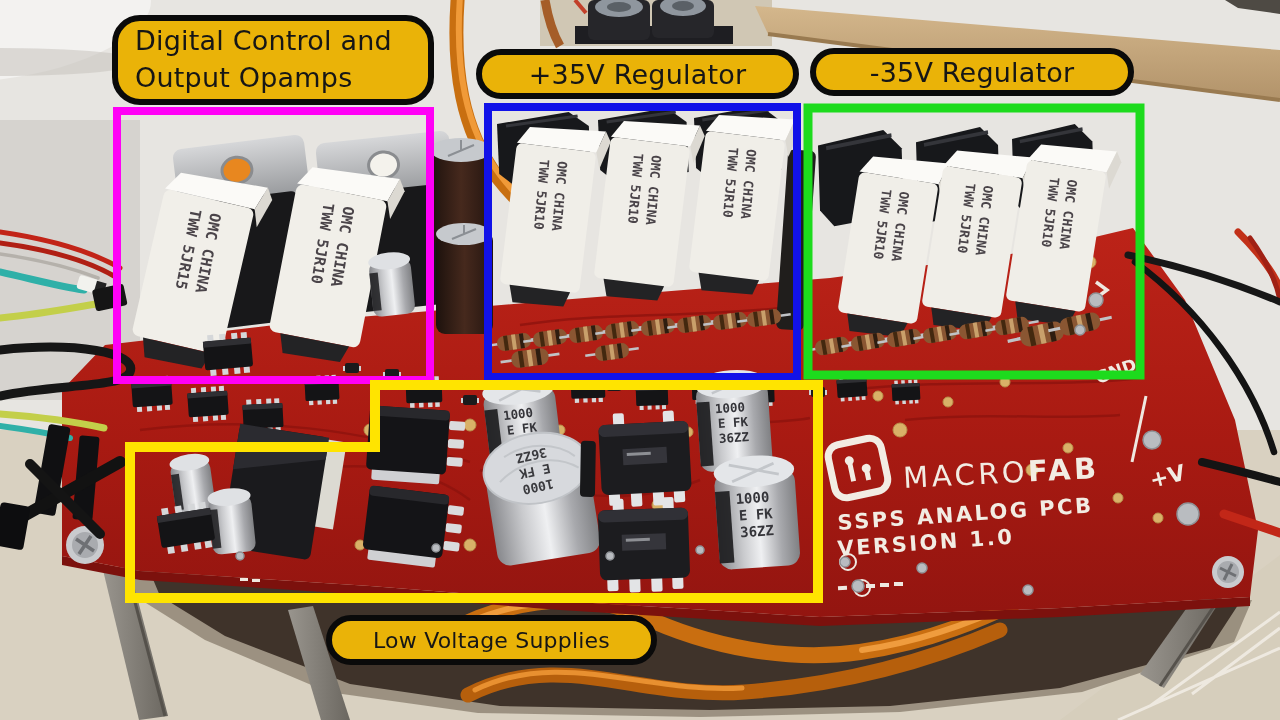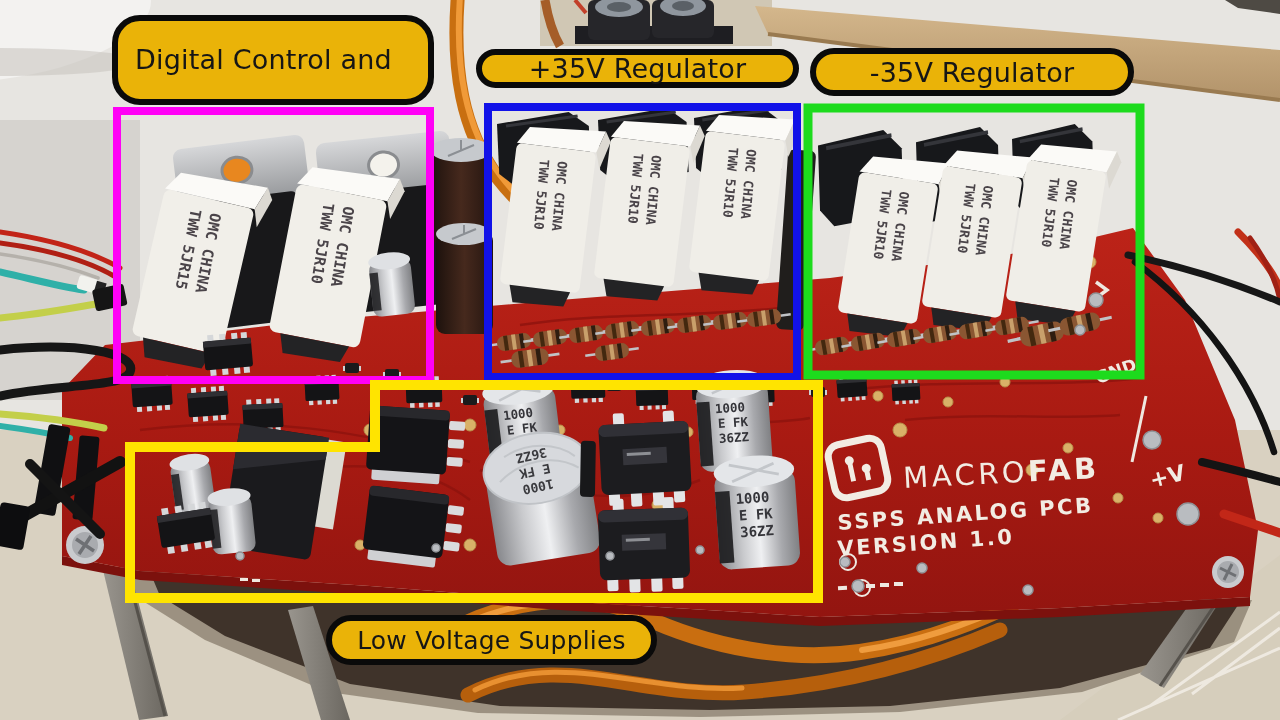--- a/index.html
+++ b/index.html
@@ -6,23 +6,23 @@
   body{width:1280px;height:720px;overflow:hidden;position:relative;background:#e9e7e3;
        font-family:"DejaVu Sans", sans-serif;}
   .stage{position:absolute;left:0;top:0;width:1280px;height:720px;}
   svg{position:absolute;left:0;top:0;}
   .callout{position:absolute;background:#eab308;border:6px solid #0a0a0a;color:#161616;
            box-sizing:border-box;display:flex;align-items:center;justify-content:center;
            font-size:27px;letter-spacing:.2px;}
   .callout.two-line{flex-direction:column;align-items:flex-start;justify-content:center;
            padding-left:17px;line-height:1.36;}
   #callout-digital{left:112px;top:15px;width:322px;height:90px;border-radius:28px;}
-  #callout-pos35{left:476px;top:49px;width:323px;height:39px;border-radius:26px;}
+  #callout-pos35{left:476px;top:49px;width:323px;height:50px;border-radius:26px;}
   #callout-neg35{left:810px;top:48px;width:324px;height:48px;border-radius:26px;}
-  #callout-lowvolt{left:326px;top:615px;width:331px;height:50px;border-radius:25px;font-size:25px;}
+  #callout-lowvolt{left:326px;top:615px;width:331px;height:50px;border-radius:25px;font-size:22px;}
   .silk{fill:#f2ece3;}
 </style>
 </head>
 <body>
 
 <div class="stage">
 <svg width="1280" height="720" viewBox="0 0 1280 720">
   <defs>
     <linearGradient id="gBoard" x1="0" y1="0" x2="0" y2="1">
       <stop offset="0" stop-color="#bc2318"></stop>
@@ -513,17 +513,18 @@
 
 <svg width="1280" height="720" viewBox="0 0 1280 720">
   <rect x="117" y="111" width="313" height="269" fill="none" stroke="#ff00f6" stroke-width="8"></rect>
   <rect x="488" y="107" width="309" height="270" fill="none" stroke="#1212e8" stroke-width="8"></rect>
   <rect x="808" y="108" width="332" height="267" fill="none" stroke="#1ddb1d" stroke-width="9"></rect>
   <path d="M375,385 L818,385 L818,598 L130,598 L130,447 L375,447 Z" fill="none" stroke="#ffe400" stroke-width="10"></path>
 </svg>
 
 <div class="callout two-line" id="callout-digital">
   <span>Digital Control and</span>
+  <span>Output Opamps</span>
 </div>
 <div class="callout" id="callout-pos35">+35V Regulator</div>
 <div class="callout" id="callout-neg35">-35V Regulator</div>
 <div class="callout" id="callout-lowvolt">Low Voltage Supplies</div>
 </div>
 
 </body></html>

